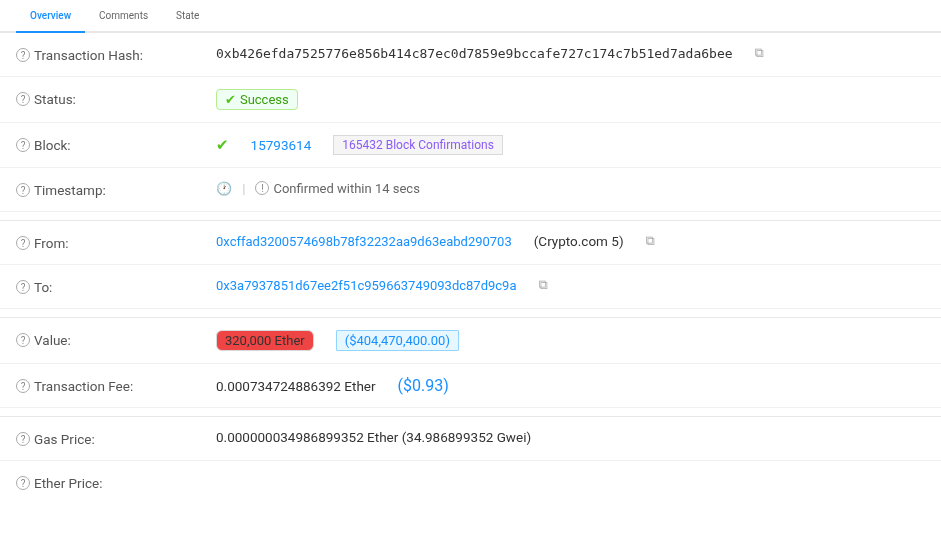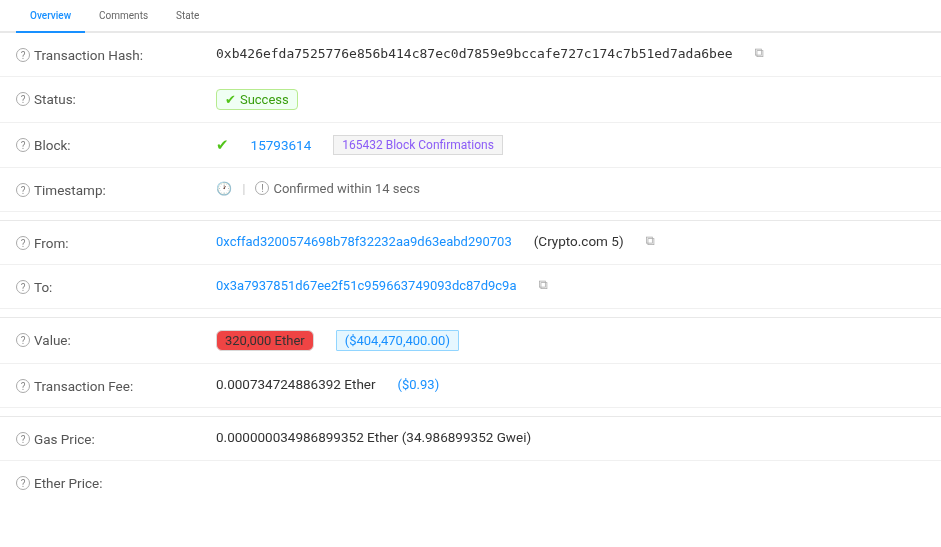--- a/index.html
+++ b/index.html
@@ -155,21 +155,21 @@
     .value-usd {
       background: #e6f7ff;
       border: 1px solid #91d5ff;
       border-radius: 1px;
       padding: 2px 8px;
       font-size: 13px;
       color: #1890ff;
     }
     .fee-usd {
       color: #1890ff;
-      font-size: 13px;
+      font-size: 16px;
     }
 
     
     .green-check {
       color: #52c41a;
       font-size: 15px;
     }
 
     .divider-row {
       border-bottom: 1px solid #e8e8e8 !important;

